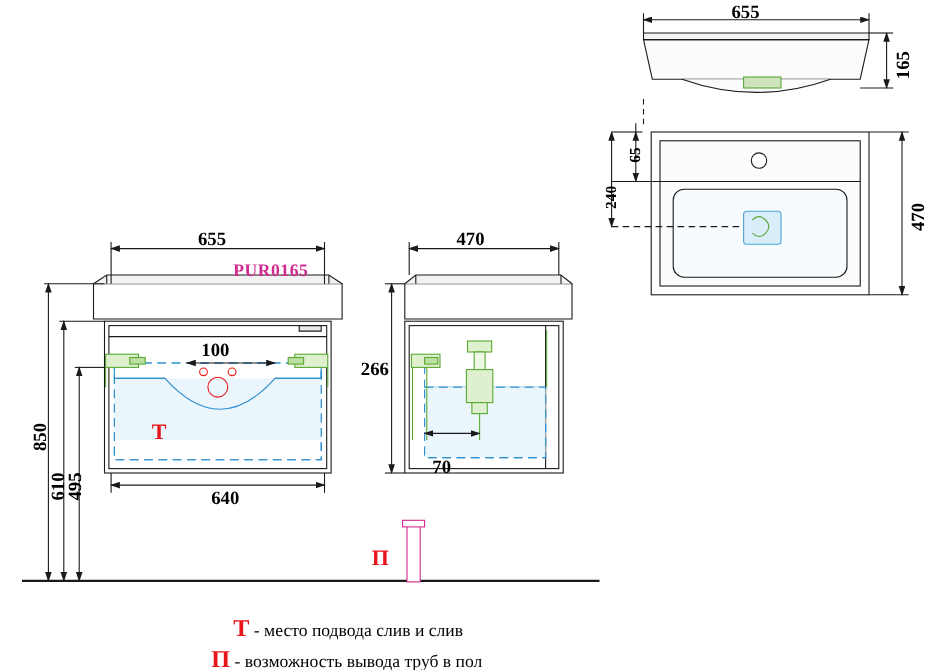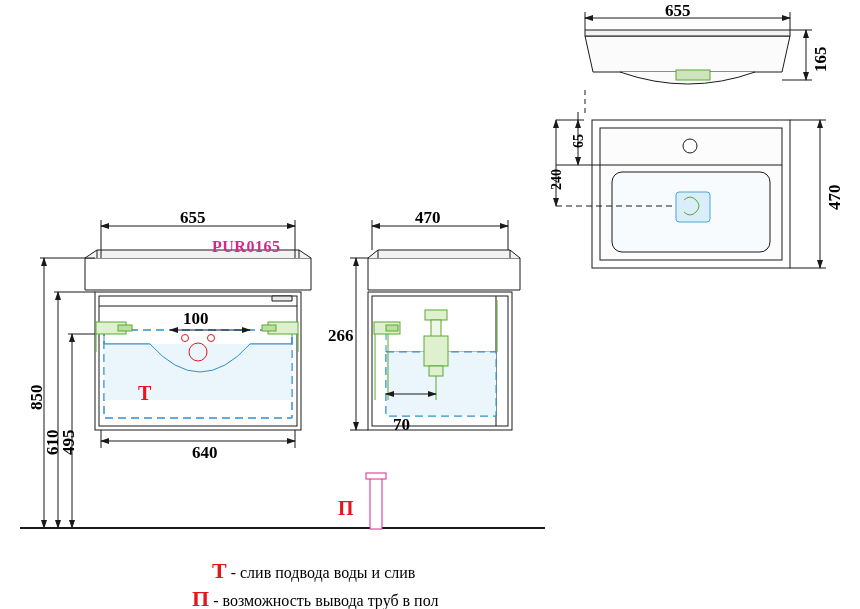--- a/index.html
+++ b/index.html
@@ -231,20 +231,20 @@
 <div class="lbl dim-sm rot" style="left:572px;top:148px;transform:rotate(-90deg);">65</div>
 <div class="lbl dim-sm rot" style="left:550px;top:190px;transform:rotate(-90deg);">240</div>
 
 <div class="code" style="left:212px;top:238px;">PUR0165</div>
 
 <div class="mark-t" style="left:138px;top:382px;font-size:20px;">Т</div>
 <div class="mark-p" style="left:338px;top:497px;font-size:20px;">П</div>
 
 <div class="legend" style="left:212px;top:558px;">
   <span class="red" style="font-size:22px;">Т</span>
-  <span>- слив подвода воды и слив</span>
+  <span>- место подвода слив и слив</span>
 </div>
 <div class="legend" style="left:192px;top:586px;">
   <span class="red" style="font-size:22px;">П</span>
   <span>- возможность вывода труб в пол</span>
 </div>
 
 </div>
 
 </body></html>

